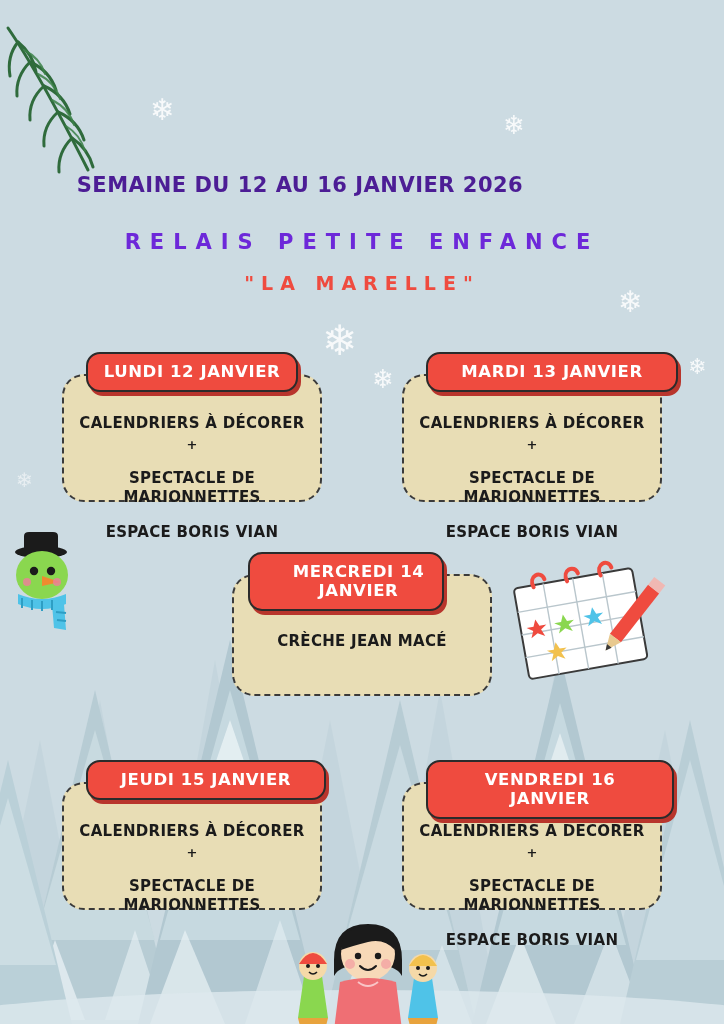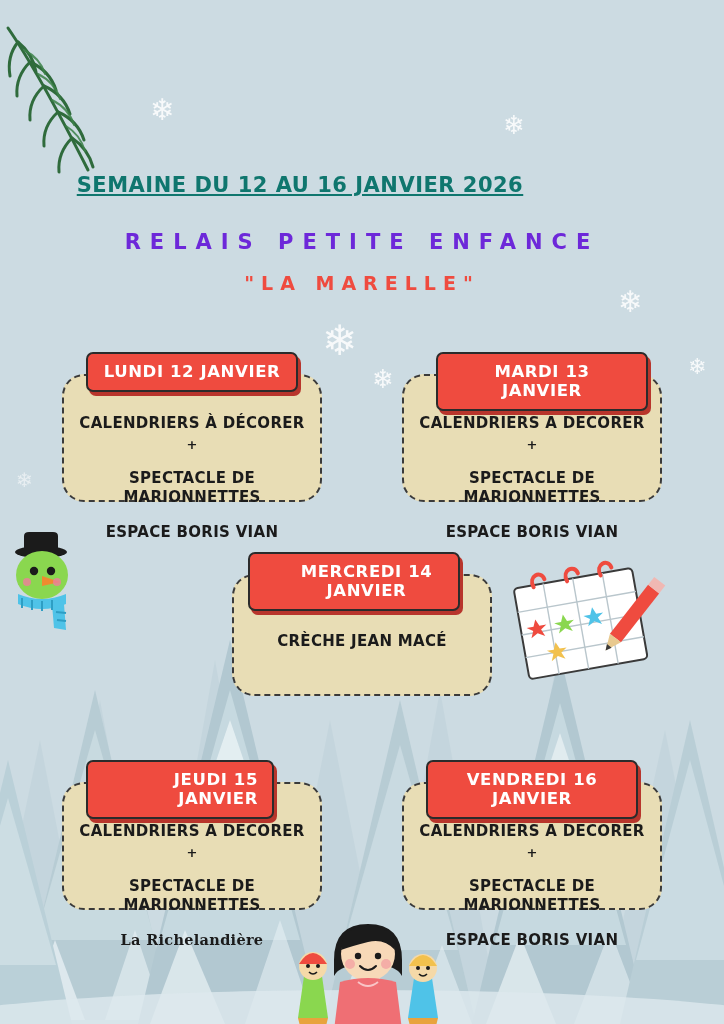--- a/index.html
+++ b/index.html
@@ -54,23 +54,22 @@
   }
   .subtitle {
     position: absolute;
     top: 173px;
     left: 0;
     width: 600px;
     text-align: center;
     font-weight: bold;
     font-size: 21px;
     letter-spacing: .5px;
-    color: #0f766e;
-    text-transform: uppercase;
-    text-decoration: underline;
+    color: #4c1d95;
+    text-transform: uppercase;
   }
   .org-line {
     position: absolute;
     top: 230px;
     left: 0;
     width: 724px;
     text-align: center;
     font-weight: bold;
     font-size: 21px;
     letter-spacing: 9px;
@@ -101,21 +100,21 @@
     background: #e8ddb5;
     border: 2px dashed #3a3a3a;
     border-radius: 22px;
     box-sizing: border-box;
   }
   .card-header {
     position: absolute;
     top: 0;
     background: #ef4b3f;
     border: 2px solid #2b2b2b;
-    border-radius: 7px;
+    border-radius: 14px;
     box-shadow: 3px 4px 0 #b8352c;
     color: #ffffff;
     font-weight: bold;
     font-size: 16.5px;
     letter-spacing: .6px;
     text-align: center;
     text-transform: uppercase;
     padding: 8px 14px 9px;
     box-sizing: border-box;
     z-index: 3;
@@ -148,34 +147,34 @@
     font-style: normal;
   }
 
   
   #card-mon  { left: 62px;  top: 352px; width: 260px; }
   #card-mon .card-body   { width: 260px; height: 128px; }
   #card-mon .card-header { left: 24px; width: 212px; }
 
   #card-tue  { left: 402px; top: 352px; width: 260px; }
   #card-tue .card-body   { width: 260px; height: 128px; }
-  #card-tue .card-header { left: 34px; width: 212px; }
+  #card-tue .card-header { left: 24px; width: 252px; }
 
   #card-wed  { left: 232px; top: 552px; width: 260px; }
   #card-wed .card-body   { width: 260px; height: 122px; }
-  #card-wed .card-header { left: 16px; width: 212px; padding-left: 39px; }
+  #card-wed .card-header { left: 16px; width: 196px; padding-left: 39px; }
   #card-wed .card-lines  { top: 64px; }
 
   #card-thu  { left: 62px;  top: 760px; width: 260px; }
   #card-thu .card-body   { width: 260px; height: 128px; }
-  #card-thu .card-header { left: 24px; width: 188px; text-align: right; }
+  #card-thu .card-header { left: 24px; width: 240px; }
 
   #card-fri  { left: 402px; top: 760px; width: 260px; }
   #card-fri .card-body   { width: 260px; height: 128px; }
-  #card-fri .card-header { left: 24px; width: 212px; }
+  #card-fri .card-header { left: 24px; width: 248px; }
 
   
   .illus { position: absolute; }
   #pine-branch { left: 0; top: 20px; }
   #snowman-mitten { left: 8px; top: 530px; }
   #calendar-illus { left: 508px; top: 560px; }
   #girl-illus { left: 288px; top: 920px; }
 </style>
 </head>
 <body>
@@ -314,21 +313,20 @@
     </div>
   </div>
 
   <div class="card" id="card-thu">
     <div class="card-body"></div>
     <div class="card-header">JEUDI 15 JANVIER</div>
     <div class="card-lines">
       <div class="card-line">CALENDRIERS À DÉCORER</div>
       <div class="card-line plus">+</div>
       <div class="card-line">SPECTACLE DE MARIONNETTES</div>
-      <div class="card-line script">La Richelandière</div>
     </div>
   </div>
 
   <div class="card" id="card-fri">
     <div class="card-body"></div>
     <div class="card-header">VENDREDI 16 JANVIER</div>
     <div class="card-lines">
       <div class="card-line">CALENDRIERS À DÉCORER</div>
       <div class="card-line plus">+</div>
       <div class="card-line">SPECTACLE DE MARIONNETTES</div>

